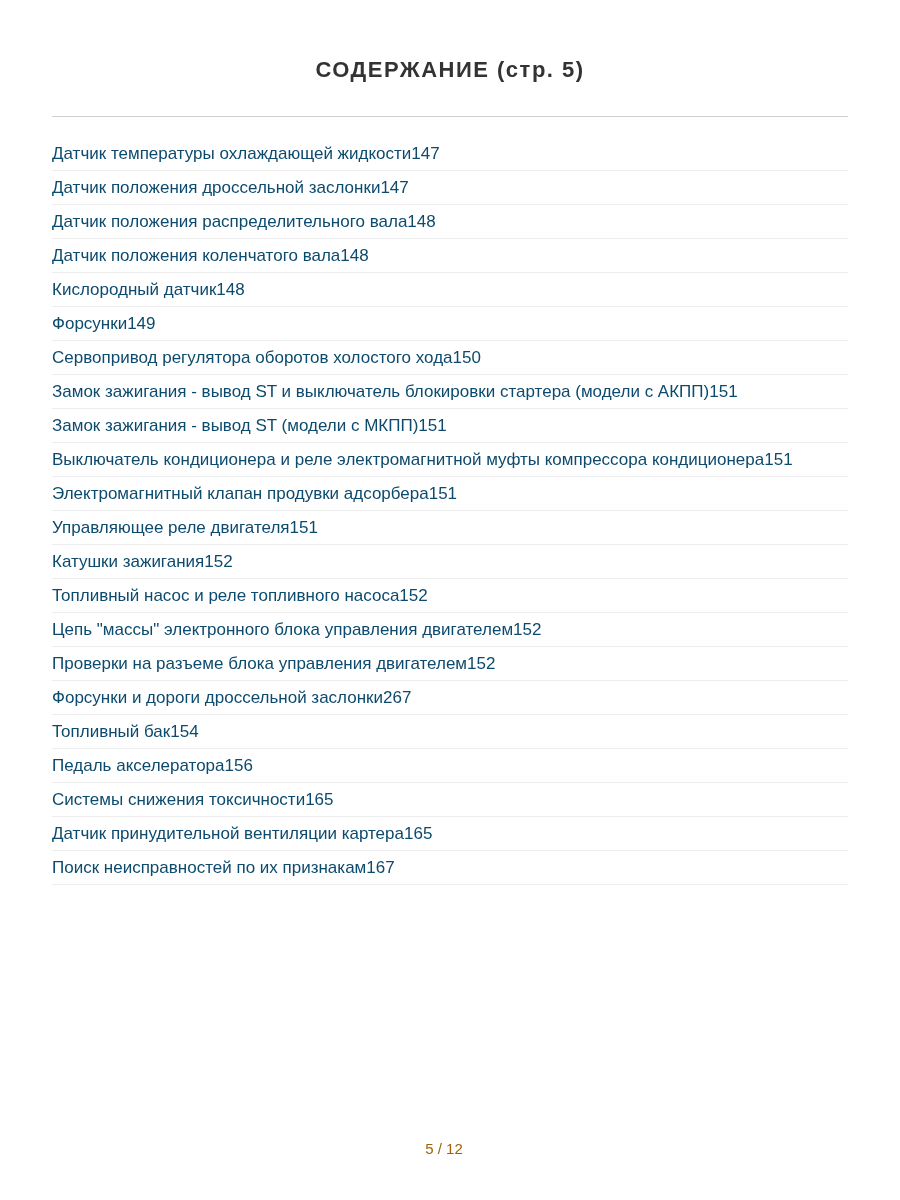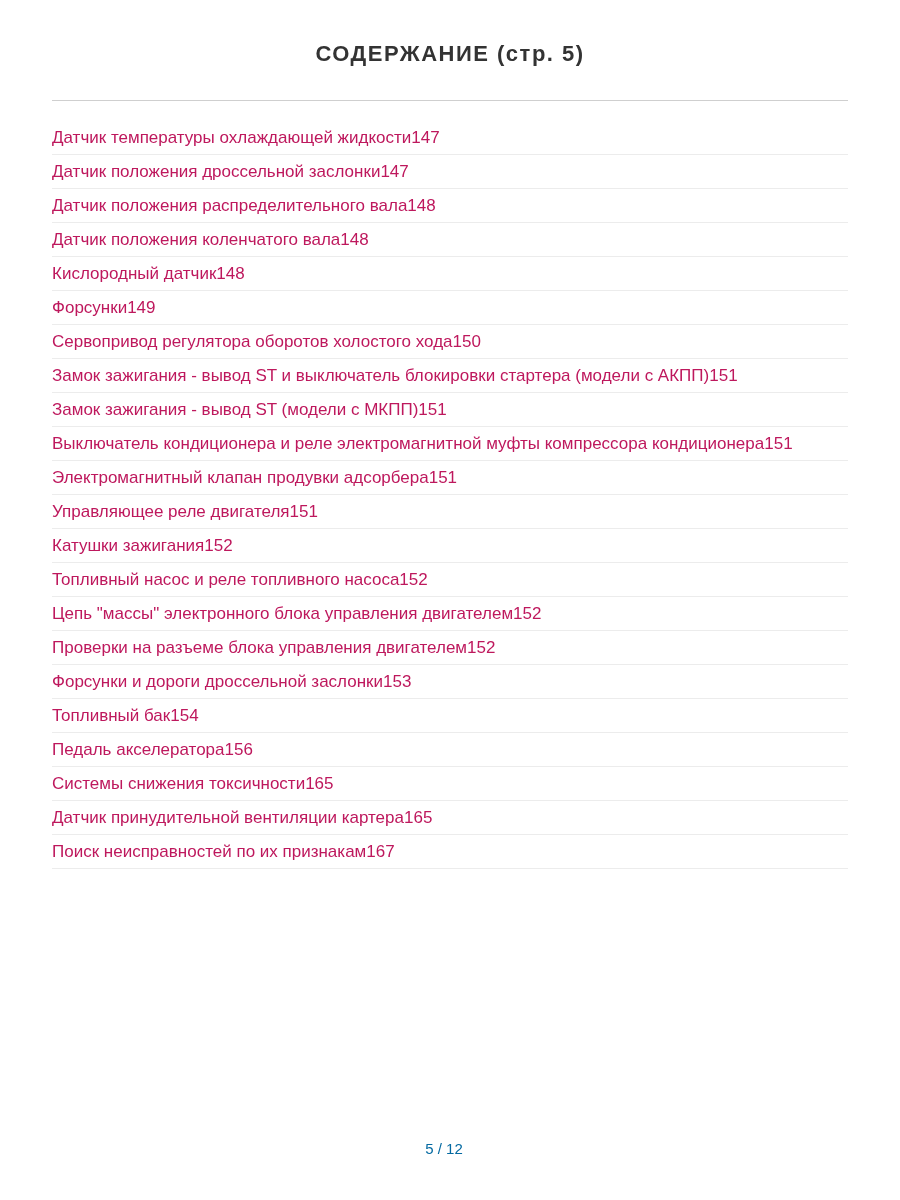--- a/index.html
+++ b/index.html
@@ -13,56 +13,56 @@
     width: 900px;
     height: 1200px;
     margin: 0 auto;
     background: #ffffff;
     overflow: hidden;
   }
   .content {
     padding: 0 52px;
   }
   .doc-title {
-    margin: 0;
+    margin: 16px;
     padding-top: 41px;
     text-align: center;
     font-size: 22px;
     font-weight: 700;
     letter-spacing: 1.5px;
     color: #333333;
   }
   .title-rule {
     border: none;
     border-top: 1px solid #cfcfcf;
     margin: 33px 0 0 0;
   }
   .toc-list {
     margin-top: 20px;
   }
   .toc-row {
     height: 33px;
     line-height: 33px;
     border-bottom: 1px solid #ececec;
     font-size: 17px;
-    color: #be185d;
+    color: #0c4a6e;
     white-space: nowrap;
     overflow: hidden;
   }
   .toc-label, .toc-page {
     display: inline;
   }
   .page-footer {
     position: absolute;
     left: 0;
     right: 12px;
     top: 1140px;
     text-align: center;
     font-size: 15px;
-    color: #0369a1;
+    color: #a16207;
   }
 </style>
 </head>
 <body>
 
 <div class="page">
   <div class="content">
     <h1 class="doc-title">СОДЕРЖАНИЕ (стр. 5)</h1>
     <hr class="title-rule">
     <div class="toc-list" id="toc-list">
@@ -94,21 +94,21 @@
 
   <div class="toc-row"><span class="toc-label">Катушки зажигания</span><span class="toc-page">152</span></div>
 
   <div class="toc-row"><span class="toc-label">Топливный насос и реле топливного насоса</span><span class="toc-page">152</span></div>
 
 
   <div class="toc-row"><span class="toc-label">Цепь "массы" электронного блока управления двигателем</span><span class="toc-page">152</span></div>
 
   <div class="toc-row"><span class="toc-label">Проверки на разъеме блока управления двигателем</span><span class="toc-page">152</span></div>
 
-  <div class="toc-row"><span class="toc-label">Форсунки и дороги дроссельной заслонки</span><span class="toc-page">153</span></div>
+  <div class="toc-row"><span class="toc-label">Форсунки и дороги дроссельной заслонки</span><span class="toc-page">267</span></div>
 
   <div class="toc-row"><span class="toc-label">Топливный бак</span><span class="toc-page">154</span></div>
 
   <div class="toc-row"><span class="toc-label">Педаль акселератора</span><span class="toc-page">156</span></div>
 
   <div class="toc-row"><span class="toc-label">Системы снижения токсичности</span><span class="toc-page">165</span></div>
 
 
   <div class="toc-row"><span class="toc-label">Датчик принудительной вентиляции картера</span><span class="toc-page">165</span></div>
 

